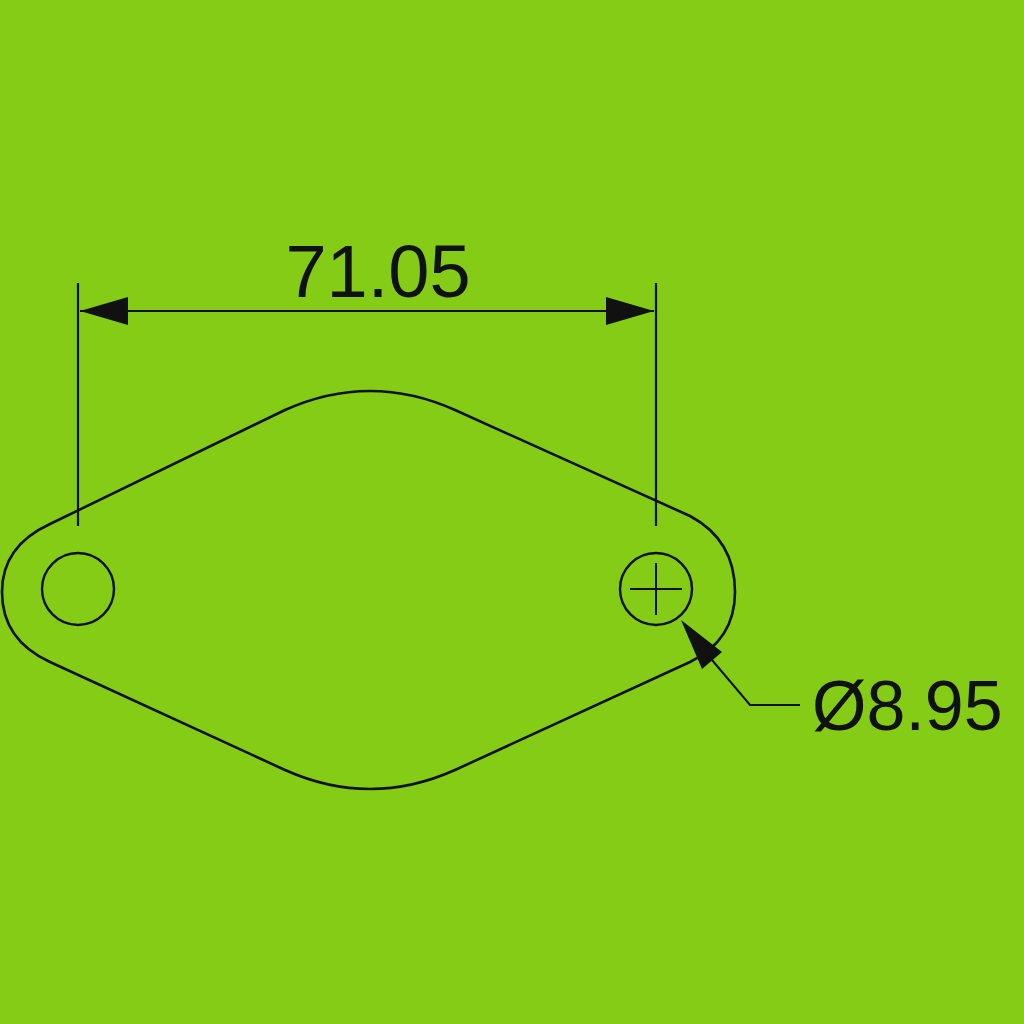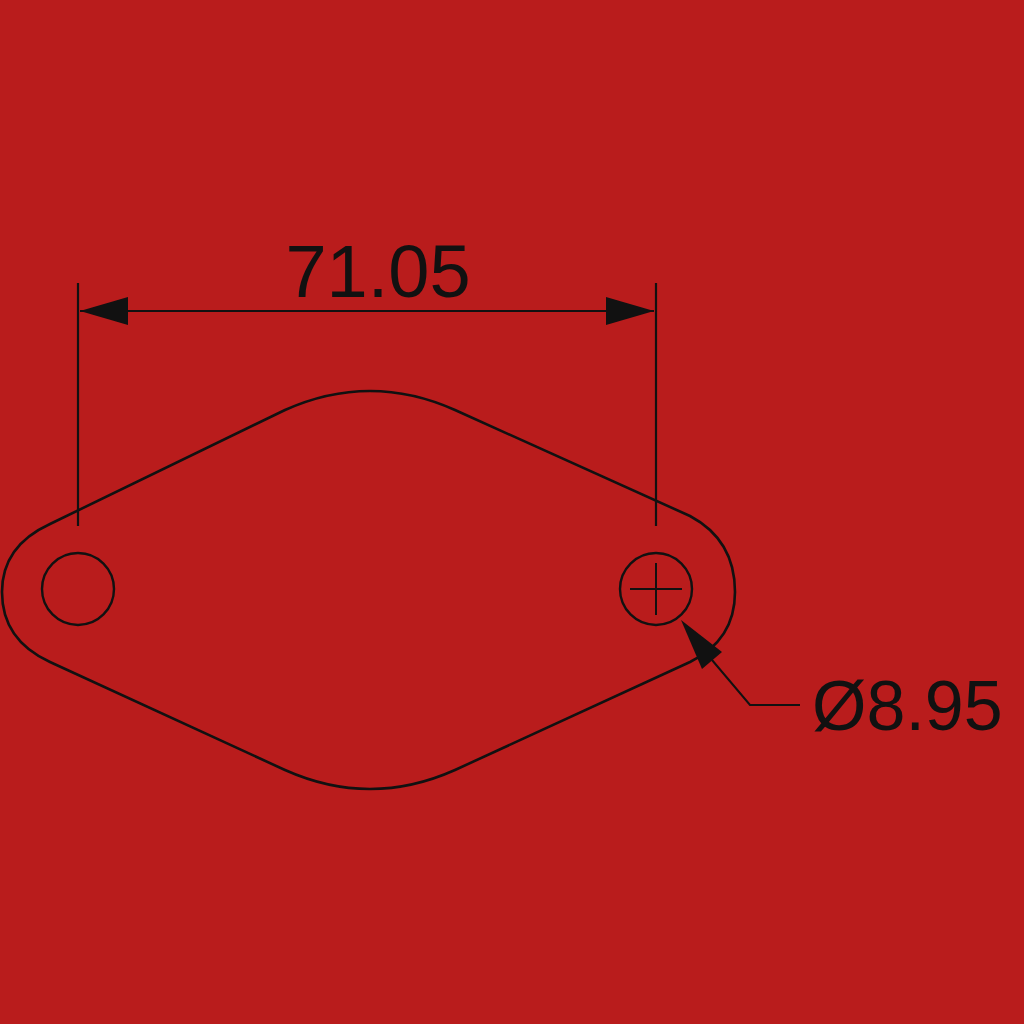--- a/index.html
+++ b/index.html
@@ -4,21 +4,21 @@
   <style>
     html, body {
       margin: 0;
       padding: 0;
       background: #ffffff;
     }
     #canvas {
       position: relative;
       width: 1024px;
       height: 1024px;
-      background: #b91c1c;
+      background: #84cc16;
       overflow: hidden;
     }
     #canvas svg {
       position: absolute;
       left: 0;
       top: 0;
     }
     .dim-text {
       font-family: "Liberation Sans", sans-serif;
       fill: #111111;

